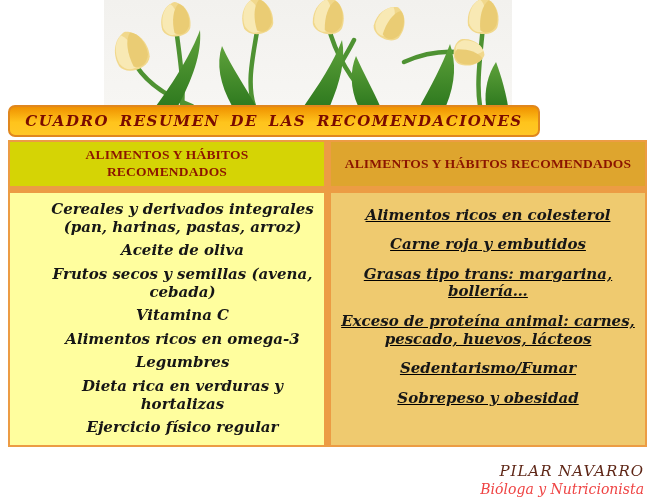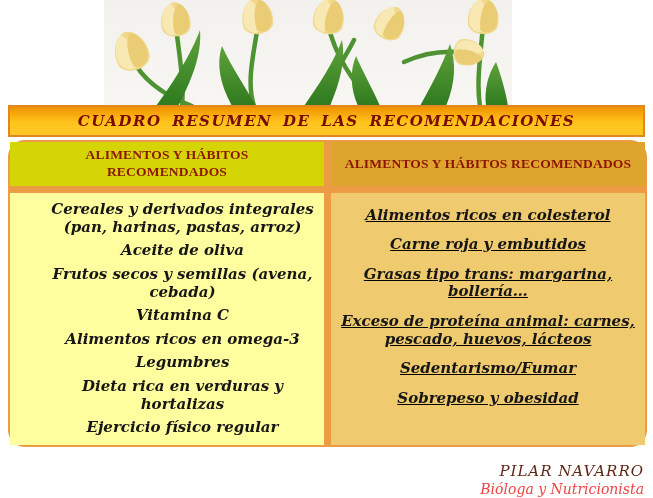--- a/index.html
+++ b/index.html
@@ -12,44 +12,44 @@
   }
 
   
   .photo {
     position:absolute; left:104px; top:0; width:408px; height:106px;
   }
   .photo svg { display:block; }
 
   
   .banner {
-    position:absolute; left:8px; top:105px; width:637px; height:32px;
+    position:absolute; left:8px; top:105px; width:532px; height:32px;
     box-sizing:border-box;
     border:2px solid #E0871E;
-    border-radius:0;
+    border-radius:7px;
     background:linear-gradient(180deg,#F09200 0%,#FFC41C 55%,#FFC726 100%);
     display:flex; align-items:center; justify-content:center;
   }
   .banner-text {
     font-family:"DejaVu Serif", serif;
     font-style:italic; font-weight:bold;
     font-size:15px; letter-spacing:1.5px; word-spacing:4px;
     color:#7A0B00;
     white-space:nowrap;
   }
 
   
   .tbl {
     position:absolute; left:8px; top:140px; width:639px; height:307px;
     box-sizing:border-box;
     background:#EC9C44;           
     display:grid;
     grid-template-columns:1fr 1fr;
     grid-template-rows:44px 1fr;
-    gap:7px; padding:2px;border-radius:17px;
+    gap:7px; padding:2px;
   }
   .cell { box-sizing:border-box; }
   .hdr {
     display:flex; align-items:center; justify-content:center; text-align:center;
     font-family:"Liberation Serif", serif;
     font-weight:bold; font-size:13.5px; line-height:1.25;
     color:#8B1500; letter-spacing:0.2px;
   }
   .hdr-left  { background:#D5D405; }
   .hdr-right { background:#DEA52E; }

